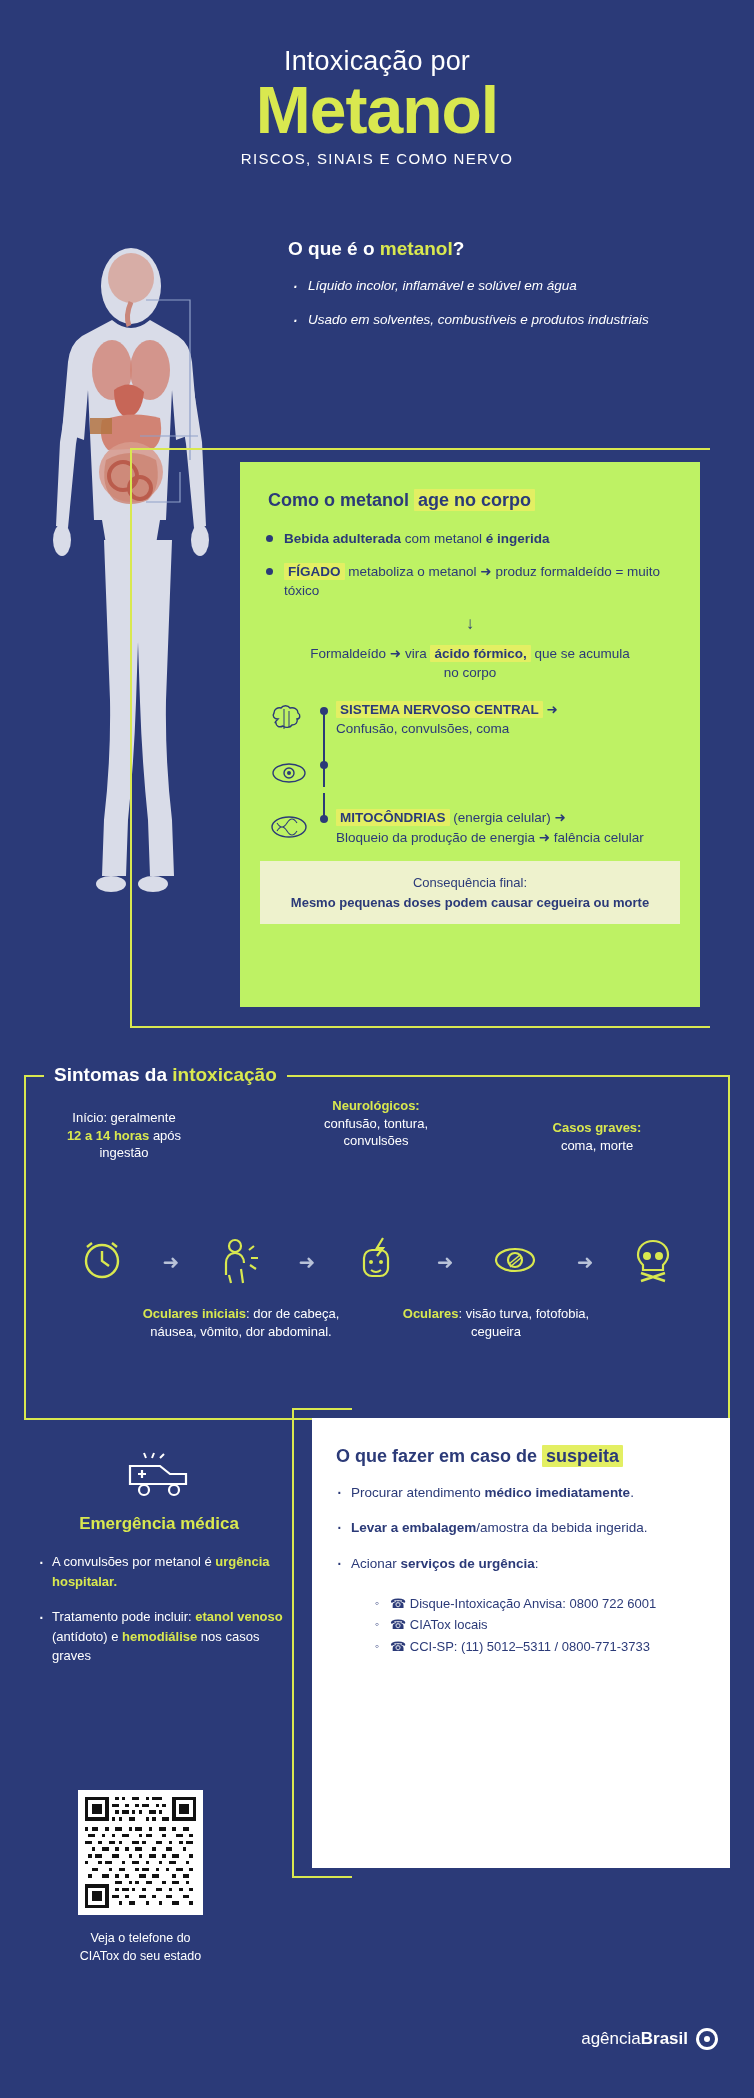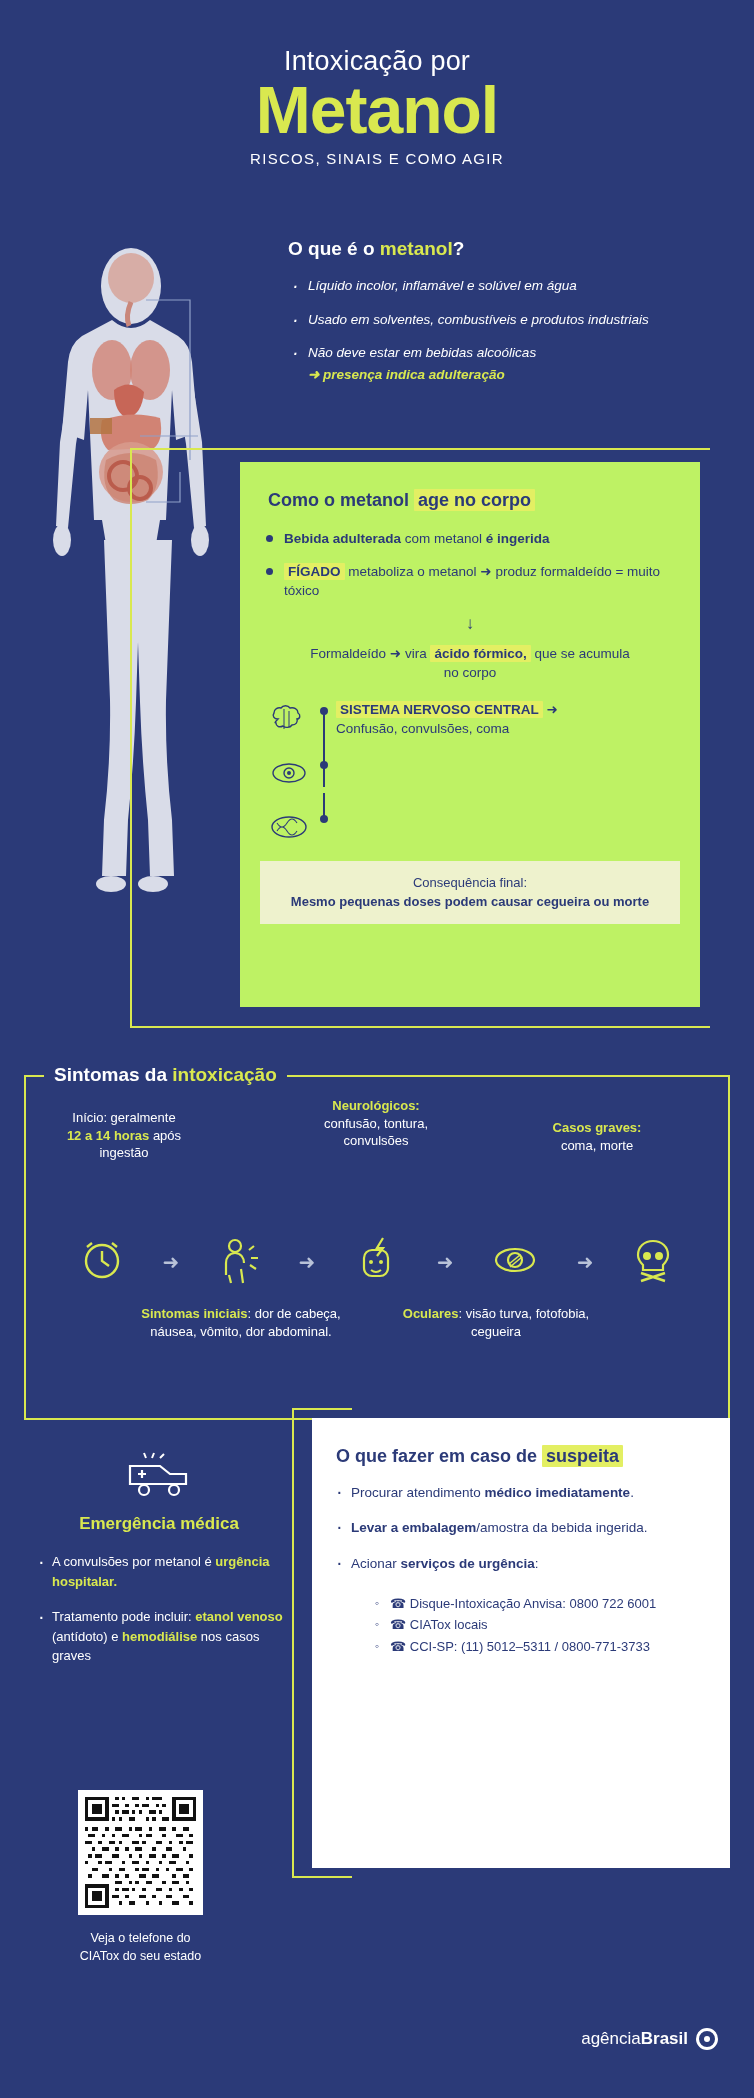--- a/index.html
+++ b/index.html
@@ -211,21 +211,21 @@
   }
 </style>
 </head>
 <body>
 
 <div class="page">
 
   <div class="header">
     <div class="header-title-1">Intoxicação por</div>
     <div class="header-title-2">Metanol</div>
-    <div class="header-sub">RISCOS, SINAIS E COMO AGIR</div>
+    <div class="header-sub">RISCOS, SINAIS E COMO NERVO</div>
   </div>
 
   <div class="figure-wrap">
     <svg width="215" height="690" viewBox="0 0 215 690" xmlns="http://www.w3.org/2000/svg">
       <g opacity="0.92">
 
         <ellipse cx="103" cy="46" rx="30" ry="38" fill="#e8eaf2"></ellipse>
         <ellipse cx="103" cy="38" rx="23" ry="25" fill="#e5a591" opacity=".75"></ellipse>
         <path d="M103 62 q-6 14 -2 24" stroke="#d78e7c" stroke-width="5" fill="none"></path>
 
@@ -264,24 +264,20 @@
     </svg>
   </div>
 
   <div class="whatis">
     <h2>
       <span>O que é o </span><span class="hl-yellowtext">metanol</span><span>?</span>
     </h2>
     <ul>
       <li><span>Líquido incolor, inflamável e solúvel em água</span></li>
       <li><span>Usado em solventes, combustíveis e produtos industriais</span></li>
-      <li>
-        <span>Não deve estar em bebidas alcoólicas</span>
-        <span class="arrow-line">➜ presença indica adulteração</span>
-      </li>
     </ul>
   </div>
 
   <div class="panel-bracket"></div>
 
   <div class="panel-white">
     <h2>
       <span>Como o metanol </span><span class="hl">age no corpo</span>
     </h2>
 
@@ -327,20 +323,25 @@
       </div>
 
       <div class="organ-row">
         <div class="organ-icon">
           <svg width="40" height="26" viewBox="0 0 40 26">
               <ellipse cx="20" cy="13" rx="17" ry="10" fill="none" stroke="#2b3a78" stroke-width="1.4"></ellipse>
               <path d="M8 9q5 8 10 0t10 0M8 17q5-8 10 0t10 0" fill="none" stroke="#2b3a78" stroke-width="1.1"></path>
             </svg>
         </div>
         <div class="organ-connector"></div>
+        <div class="organ-text">
+          <span class="ttl hl">MITOCÔNDRIAS</span>
+          <span>(energia celular) ➜</span><br>
+          <span>Bloqueio da produção de energia ➜ falência celular</span>
+        </div>
       </div>
 
     </div>
 
     <div class="consequence">
       <span>Consequência final:</span><br>
       <b>Mesmo pequenas doses podem causar cegueira ou morte</b>
     </div>
   </div>
 
@@ -406,21 +407,21 @@
             <path d="M22 4c-9 0-15 6-15 14 0 5 3 8 5 10v5h20v-5c2-2 5-5 5-10 0-8-6-14-15-14z" fill="none" stroke="#d9e84f" stroke-width="2.2"></path>
             <circle cx="16" cy="19" r="4" fill="#d9e84f"></circle>
             <circle cx="28" cy="19" r="4" fill="#d9e84f"></circle>
             <path d="M10 36l24 8M34 36l-24 8" stroke="#d9e84f" stroke-width="2.4"></path>
           </svg>
       </div>
     </div>
 
     <div class="sym-bottom">
       <div class="sym-label" style="left:100px; top:0; width:230px;">
-        <span class="ttl">Sintomas iniciais</span><span>: dor de cabeça, náusea, vômito, dor abdominal.</span>
+        <span class="ttl">Oculares iniciais</span><span>: dor de cabeça, náusea, vômito, dor abdominal.</span>
       </div>
       <div class="sym-label" style="left:360px; top:0; width:220px;">
         <span class="ttl">Oculares</span><span>: visão turva, fotofobia, cegueira</span>
       </div>
     </div>
   </div>
 
   <div class="emergency">
     <div class="amb-icon">
       <svg width="70" height="52" viewBox="0 0 70 52">

